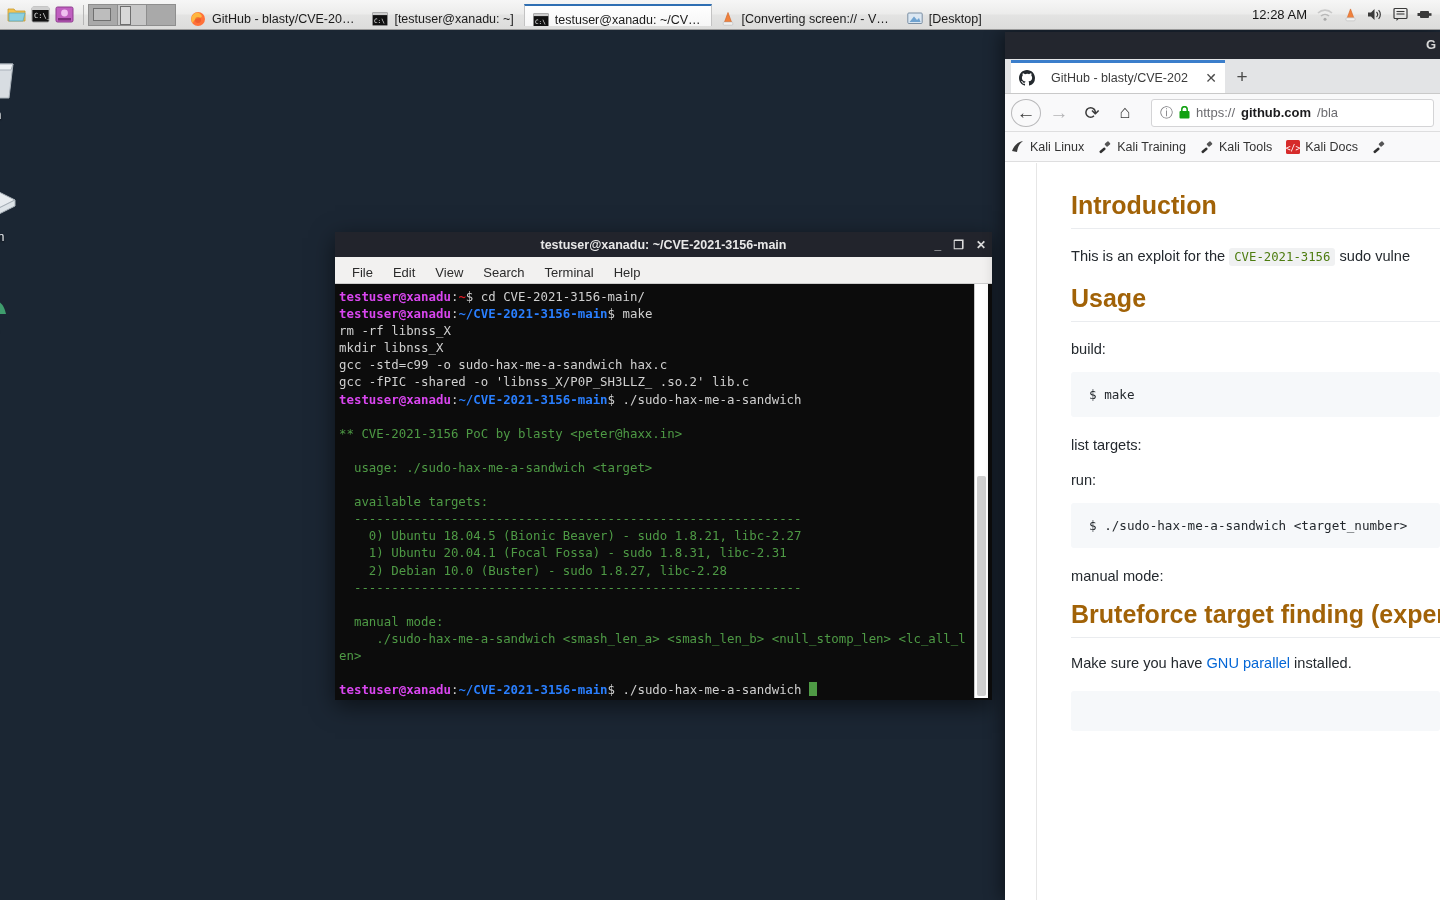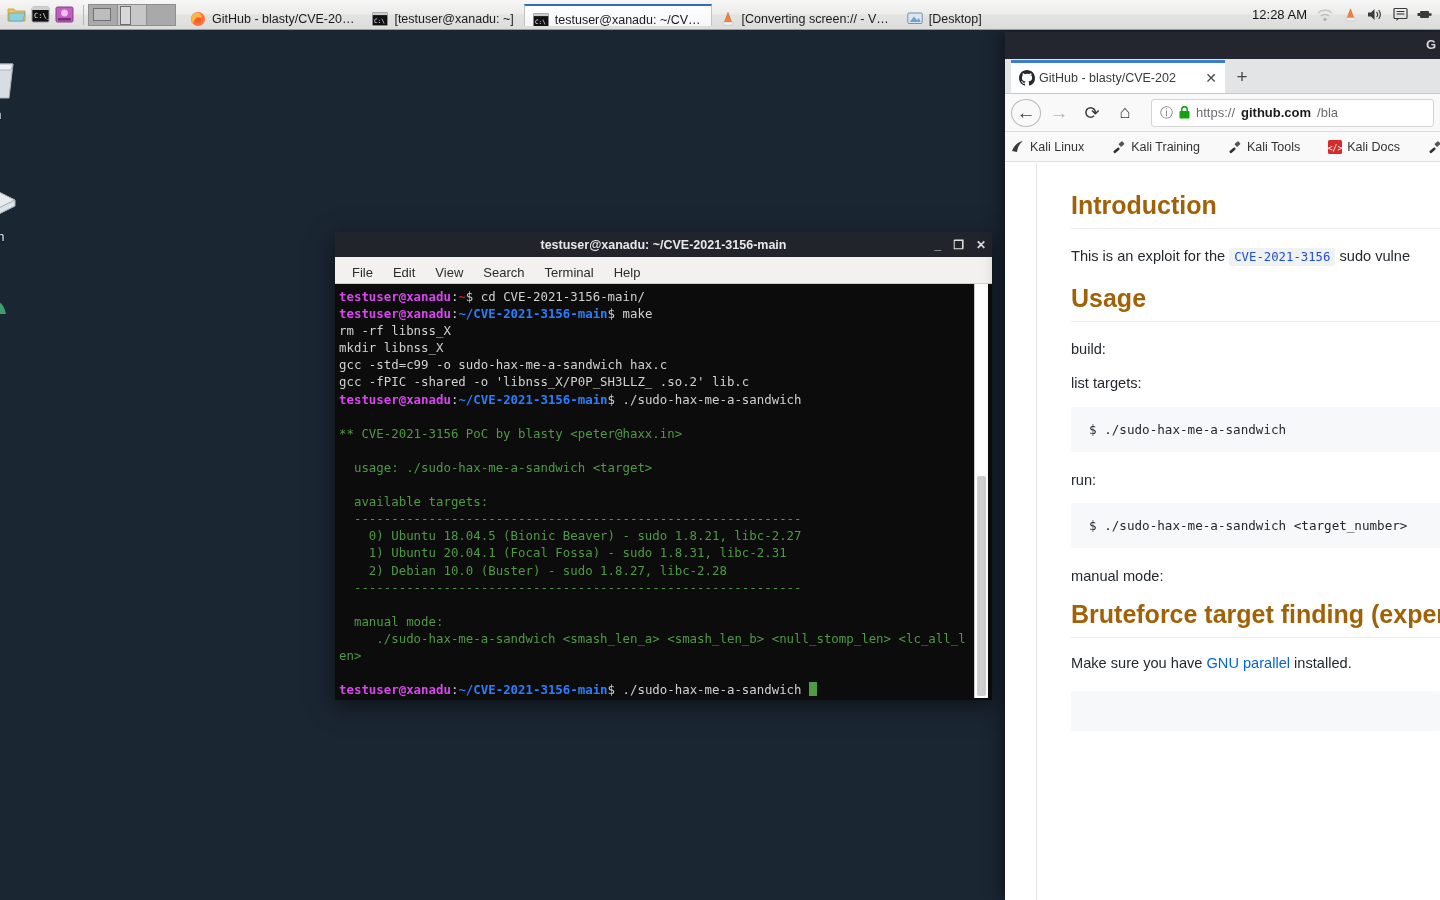--- a/index.html
+++ b/index.html
@@ -138,21 +138,21 @@
   #br-title-txt {
     position: absolute; right: 4px; top: 5px;
     color: #d7d7d7; font-size: 13px; font-weight: bold; white-space: nowrap;
   }
   #br-tabstrip {
     height: 35px; background: #e3e4e6;
     display: flex; align-items: flex-end; padding-left: 6px;
     border-bottom: 1px solid #c9c9c9;
   }
   .br-tab {
-    display: flex; align-items: center; gap: 4px;
+    display: flex; align-items: center; gap: 16px;
     height: 33px; width: 214px; padding: 0 8px;
     background: #fff; border-top: 3px solid #3b7ecb;
     font-size: 12.5px; color: #3c3c3c; white-space: nowrap;
   }
   .br-tab .tabname { overflow: hidden; text-overflow: clip; max-width: 160px; }
   .br-newtab { width: 34px; height: 33px; display: flex; align-items: center; justify-content: center; font-size: 19px; color: #4a4a4a; }
   #br-navbar {
     height: 38px; background: #f9f9fa; display: flex; align-items: center;
     padding: 0 6px; gap: 3px; border-bottom: 1px solid #dededf;
   }
@@ -161,42 +161,42 @@
   .nav-btn.dim { color: #b3b3b5; }
   #urlbar {
     flex: 1; height: 28px; margin-left: 8px;
     background: #fff; border: 1px solid #d4d4d6; border-radius: 3px;
     display: flex; align-items: center; gap: 6px; padding: 0 8px;
     font-size: 13px; color: #6c6c70; white-space: nowrap; overflow: hidden;
   }
   #urlbar .u-strong { color: #1b1b1d; font-weight: bold; }
   #br-bookmarks {
     height: 30px; background: #f9f9fa; display: flex; align-items: center;
-    gap: 28px; padding: 0 6px; border-bottom: 1px solid #dededf;
+    gap: 14px; padding: 0 6px; border-bottom: 1px solid #dededf;
     font-size: 12.5px; color: #333; white-space: nowrap; overflow: hidden;
   }
   .bm { display: flex; align-items: center; gap: 5px; }
   #br-content {
     position: absolute; left: 0; top: 131px; right: 0; bottom: 0;
     background: #fff; overflow: hidden;
   }
   #br-page { position: absolute; left: 31px; top: 0; right: 0; bottom: 0; border-left: 1px solid #e6e6e6; }
   #br-gutter { position: absolute; left: 0; top: 0; width: 31px; bottom: 0; background: #fff; }
   .doc { padding: 28px 0 0 34px; }
   .doc h2 {
     font-size: 25px; font-weight: bold; color: #a16207;
     padding-bottom: 8px; border-bottom: 1px solid #eaecef;
     margin-bottom: 16px; white-space: nowrap;
   }
   .doc h2.tight { margin-bottom: 14px; }
   .doc p { font-size: 14.6px; color: #24292e; line-height: 1.55; margin-bottom: 16px; white-space: nowrap; }
   .doc p.gap-sm { margin-bottom: 12px; }
   code.inline {
     font-family: "DejaVu Sans Mono", "Liberation Mono", monospace;
-    font-size: 12.3px; background: #f0f1f2; padding: 2px 5px; border-radius: 3px; color: #1d4ed8;
+    font-size: 12.3px; background: #f0f1f2; padding: 2px 5px; border-radius: 3px; color: #4d7c0f;
   }
   .codeblock {
     background: #f6f8fa; border-radius: 3px;
     padding: 15px 0 15px 18px; margin-bottom: 17px;
     font-family: "DejaVu Sans Mono", "Liberation Mono", monospace;
     font-size: 12.6px; color: #24292e; white-space: nowrap; overflow: hidden;
   }
   a.link { color: #0366d6; text-decoration: none; }
 </style>
 </head>
@@ -352,22 +352,22 @@
       <div id="br-page">
         <div class="doc">
           <h2>Introduction</h2>
           <p>
             <span>This is an exploit for the</span>
             <code class="inline">CVE-2021-3156</code>
             <span>sudo vulne</span>
           </p>
           <h2>Usage</h2>
           <p class="gap-sm">build:</p>
+          <div class="codeblock">$ make</div>
           <p class="gap-sm">list targets:</p>
-          <div class="codeblock">$ ./sudo-hax-me-a-sandwich</div>
           <p class="gap-sm">run:</p>
           <div class="codeblock">$ ./sudo-hax-me-a-sandwich &lt;target_number&gt;</div>
           <p class="gap-sm">manual mode:</p>
           <h2 class="tight">Bruteforce target finding (experi</h2>
           <p>
             <span>Make sure you have</span>
             <a class="link" href="#">GNU parallel</a>
             <span>installed.</span>
           </p>
           <div class="codeblock" style="height:40px;"></div>

